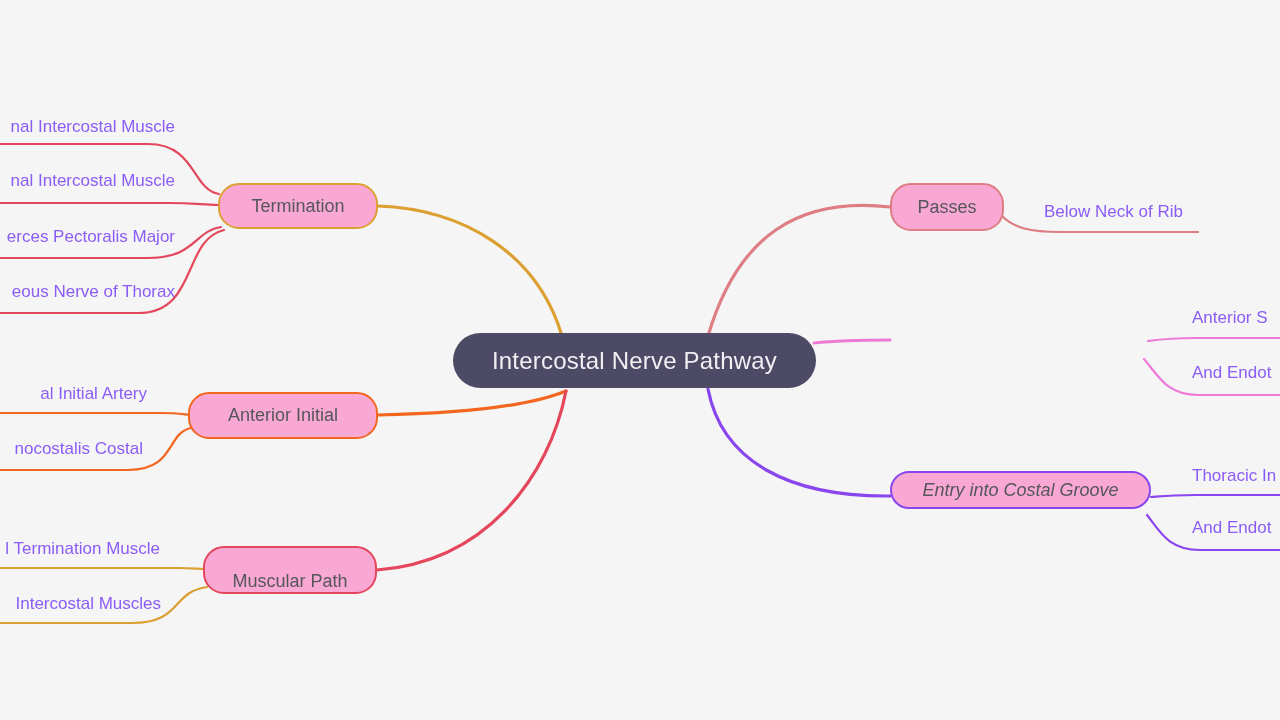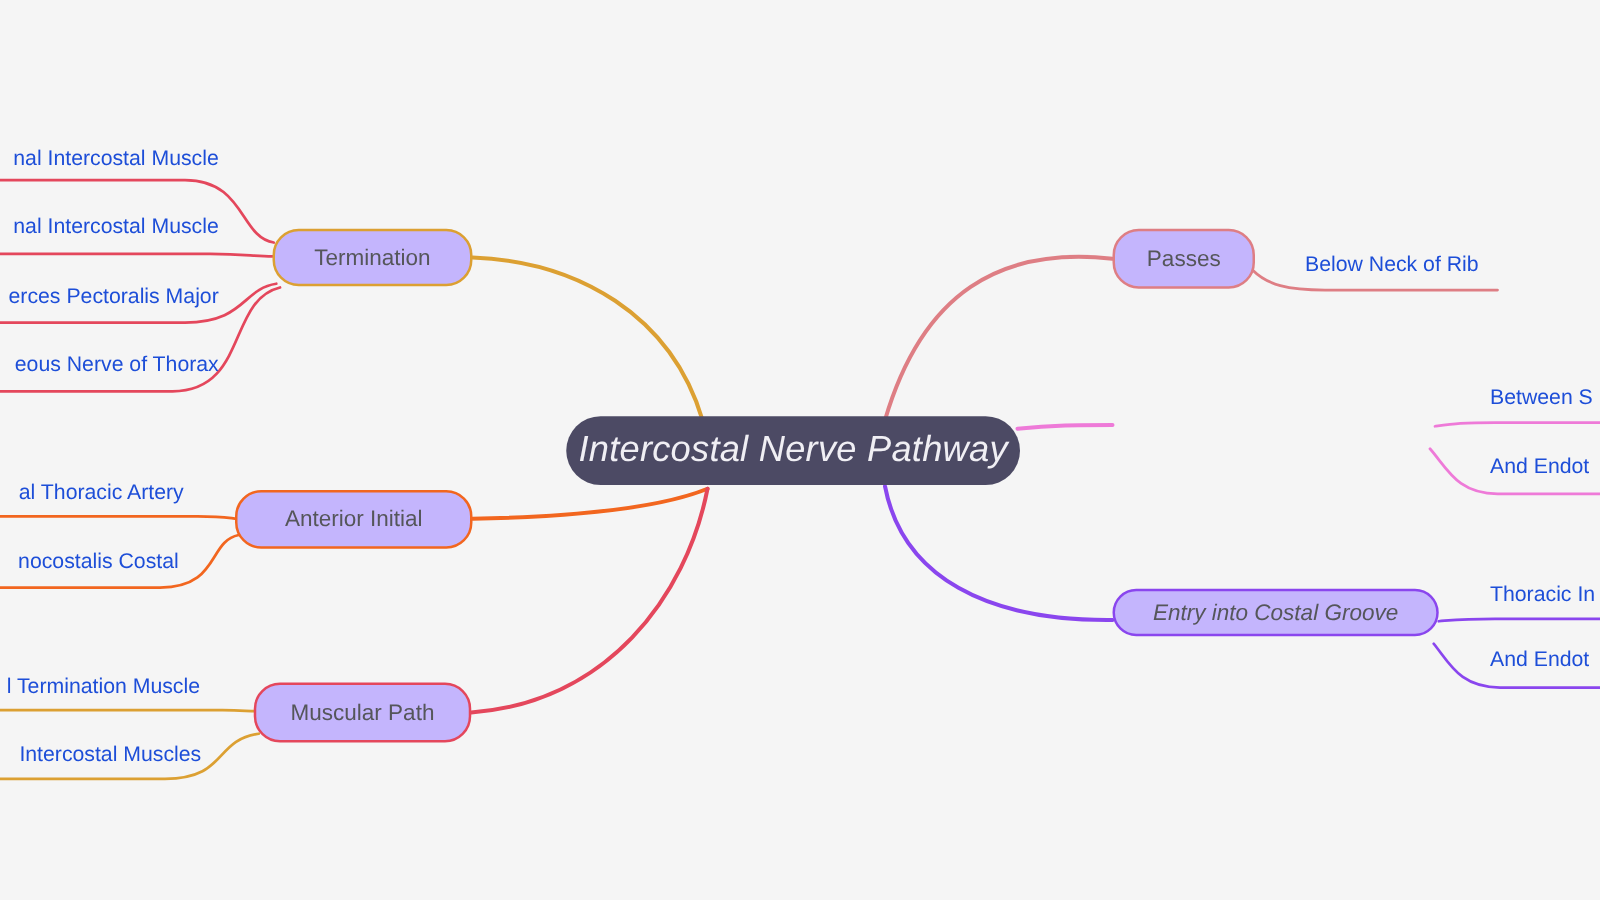--- a/index.html
+++ b/index.html
@@ -13,36 +13,35 @@
   svg.links path { fill: none; stroke-linecap: round; }
   svg.links path.curve { stroke-width: 3.2px; }
   svg.links path.lline { stroke-width: 2.2px; }
 
   .node {
     position: absolute; z-index: 2;
     display: flex; align-items: center; justify-content: center;
     box-sizing: border-box; white-space: nowrap;
   }
   .branch {
-    background: #c4b5fd;
+    background: #f9a8d4;
     border: 2.5px solid #999;
     border-radius: 21px;
     color: #55565a;
     font-size: 18px;
   }
   .root {
     border-radius: 28px;
-    font-size: 29px;
+    font-size: 24px;
     letter-spacing: 0.2px;
-    font-style: italic;
   }
   .leaf {
     position: absolute; z-index: 2;
     height: 24px; line-height: 24px;
-    font-size: 17px; color: #1d4ed8;
+    font-size: 17px; color: #8b5cf6;
     white-space: nowrap;
   }
 </style>
 </head>
 <body style="background-color: rgb(245, 245, 245);">
 
 <div class="canvas">
 
   <svg class="links" width="1280" height="720" viewBox="0 0 1280 720">
 
@@ -78,45 +77,45 @@
   </div>
 
   <div class="node branch" style="left: 218px; top: 183px; width: 160px; height: 46px; border-color: rgb(220, 160, 50);">
     <span>Termination</span>
   </div>
 
   <div class="node branch" style="left: 188px; top: 392px; width: 190px; height: 47px; border-color: rgb(242, 102, 31);">
     <span>Anterior Initial</span>
   </div>
 
-  <div class="node branch" style="left: 203px; top: 546px; width: 174px; height: 48px; border-color: rgb(228, 71, 92);">
+  <div class="node branch" style="left: 203px; top: 546px; width: 174px; height: 48px; border-color: rgb(228, 71, 92); align-items: flex-end;">
     <span>Muscular Path</span>
   </div>
 
   <div class="node branch" style="left: 890px; top: 183px; width: 114px; height: 48px; border-color: rgb(222, 126, 132); justify-content: center;">
     <span>Passes</span>
   </div>
 
 
   <div class="node branch" style="left: 890px; top: 471px; width: 261px; height: 38px; border-color: rgb(138, 70, 238); font-style: italic;">
     <span>Entry into Costal Groove</span>
   </div>
 
   <div class="leaf" style="right:1105px; top:115px">nal Intercostal Muscle</div>
   <div class="leaf" style="right:1105px; top:169px">nal Intercostal Muscle</div>
   <div class="leaf" style="right:1105px; top:225px">erces Pectoralis Major</div>
   <div class="leaf" style="right:1105px; top:280px">eous Nerve of Thorax</div>
 
-  <div class="leaf" style="right:1133px; top:382px">al Thoracic Artery</div>
+  <div class="leaf" style="right:1133px; top:382px">al Initial Artery</div>
   <div class="leaf" style="right:1137px; top:437px">nocostalis Costal</div>
 
   <div class="leaf" style="right:1120px; top:537px">l Termination Muscle</div>
   <div class="leaf" style="right:1119px; top:592px">Intercostal Muscles</div>
 
   <div class="leaf" style="left:1044px; top:200px">Below Neck of Rib</div>
 
-  <div class="leaf" style="left:1192px; top:306px">Between S</div>
+  <div class="leaf" style="left:1192px; top:306px">Anterior S</div>
   <div class="leaf" style="left:1192px; top:361px">And Endot</div>
 
   <div class="leaf" style="left:1192px; top:464px">Thoracic In</div>
   <div class="leaf" style="left:1192px; top:516px">And Endot</div>
 
 </div>
 
 </body></html>

